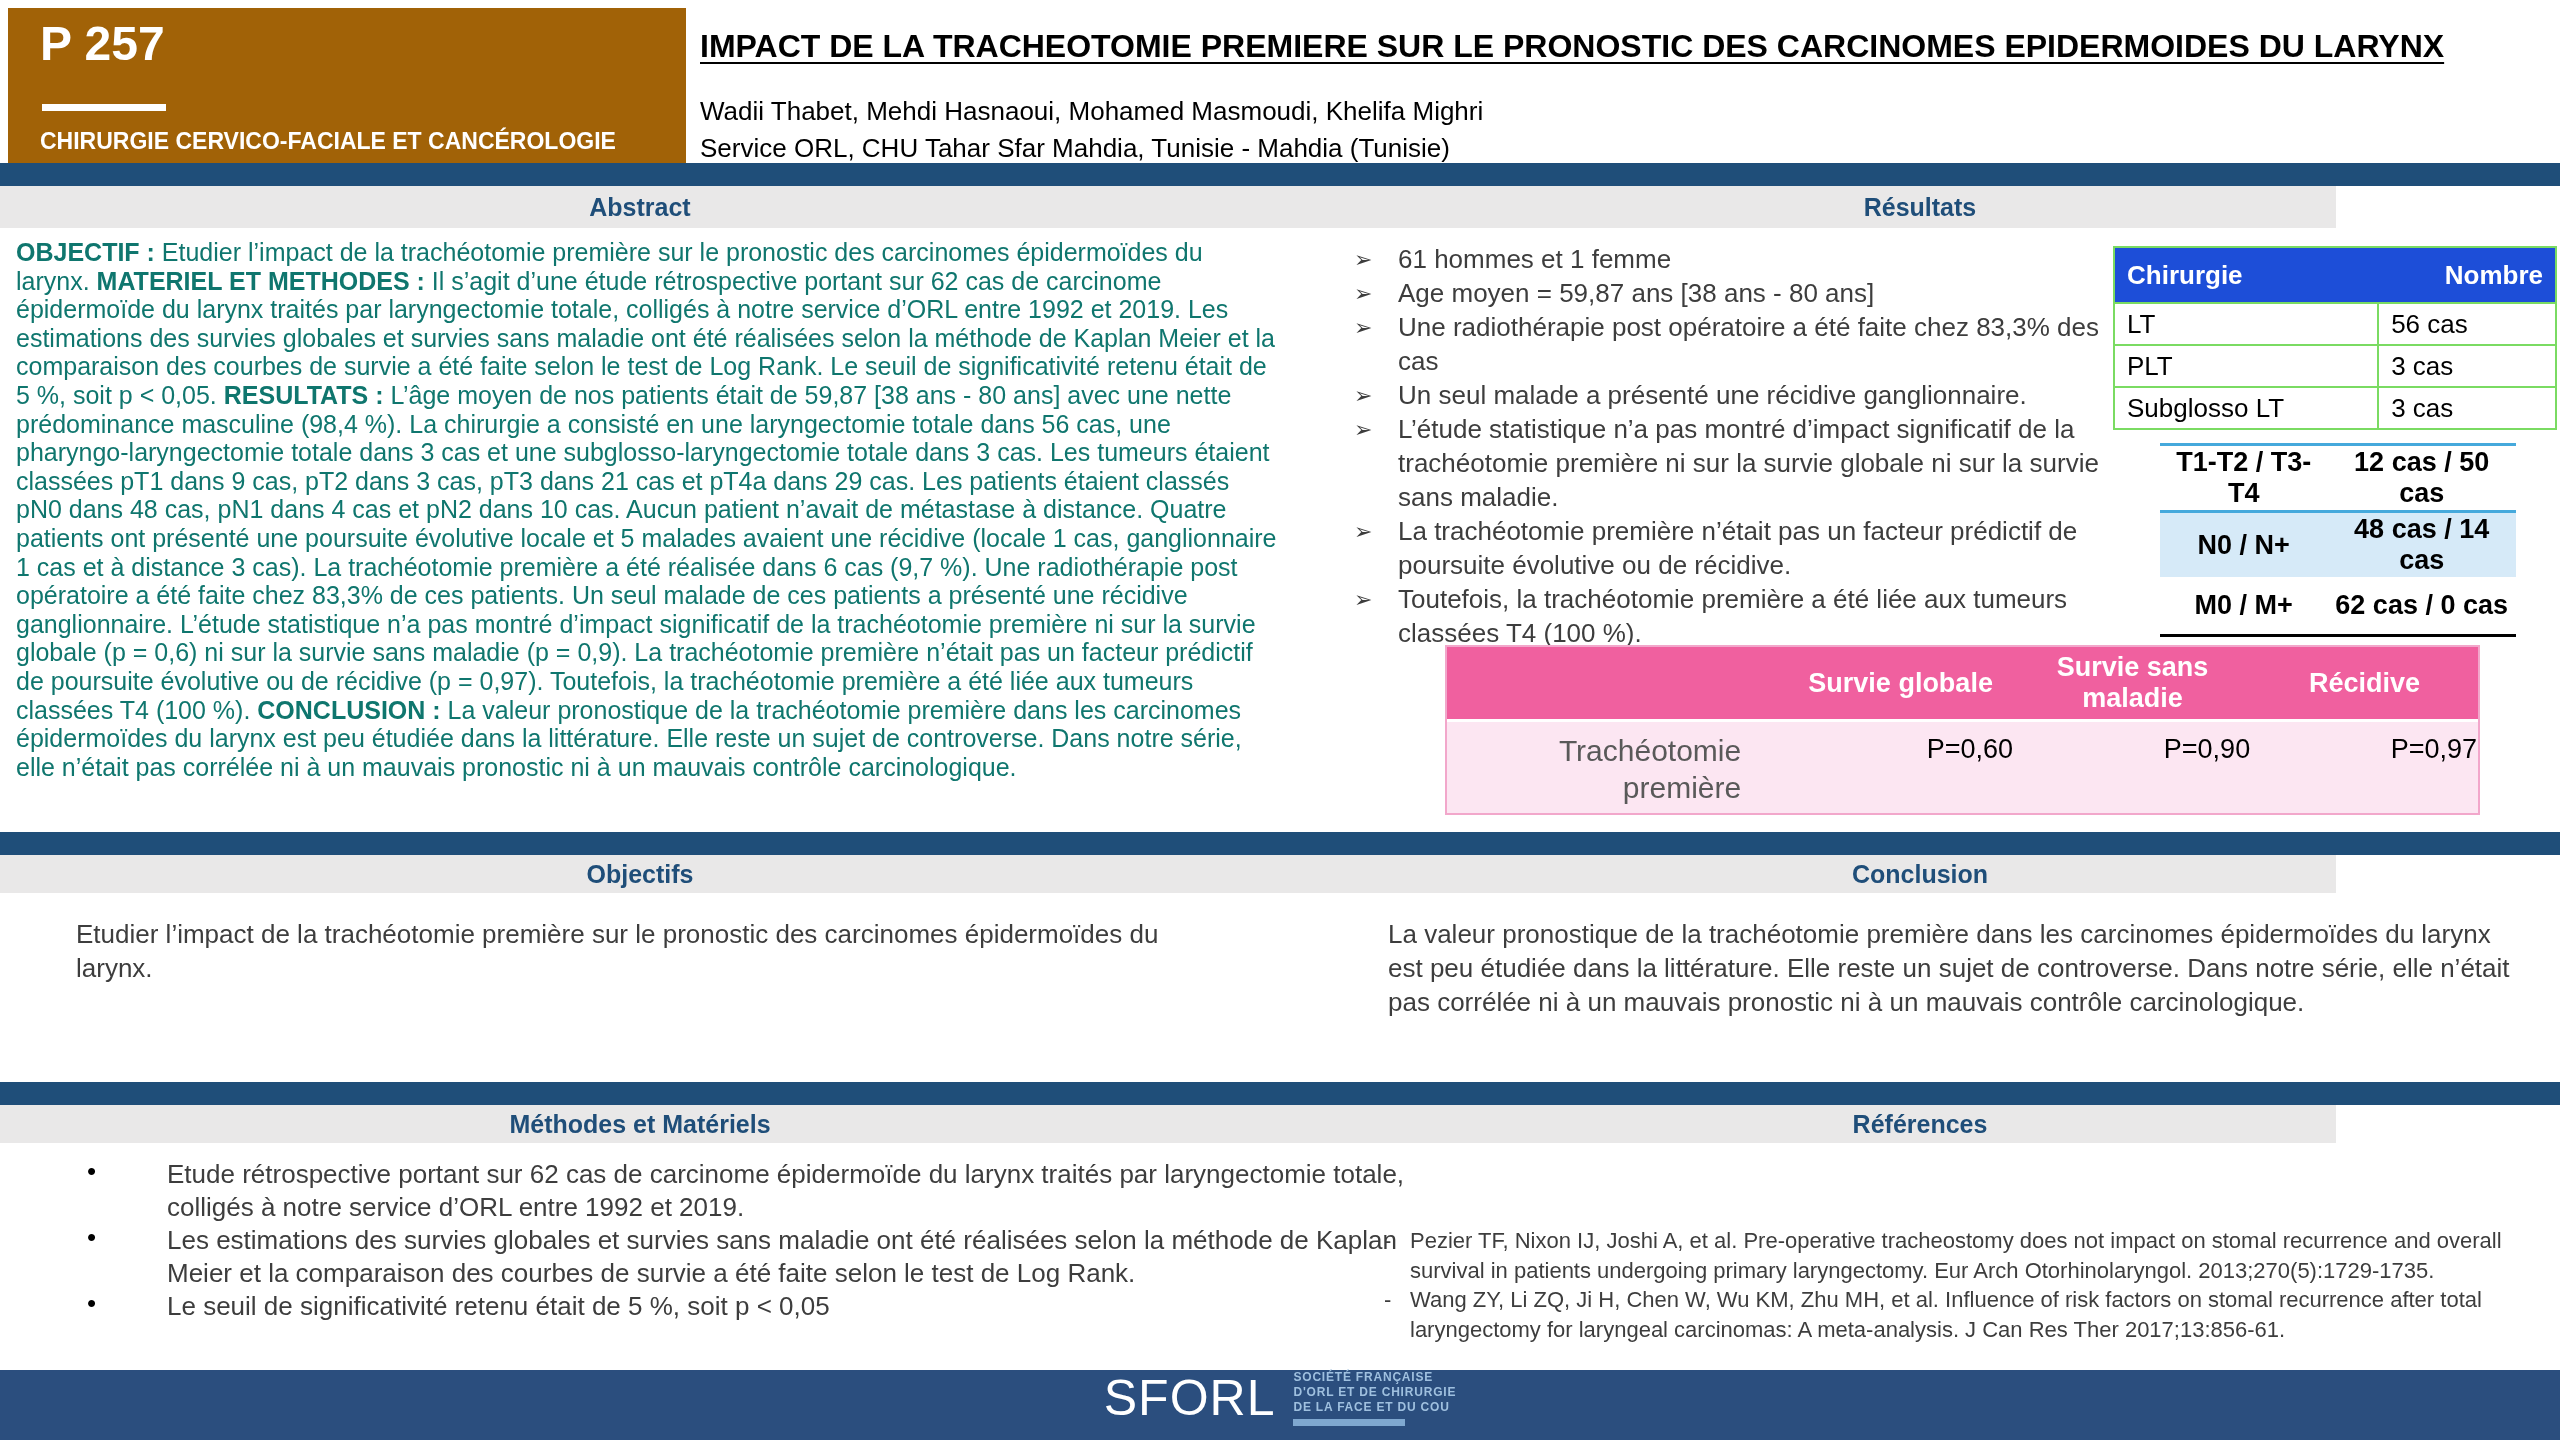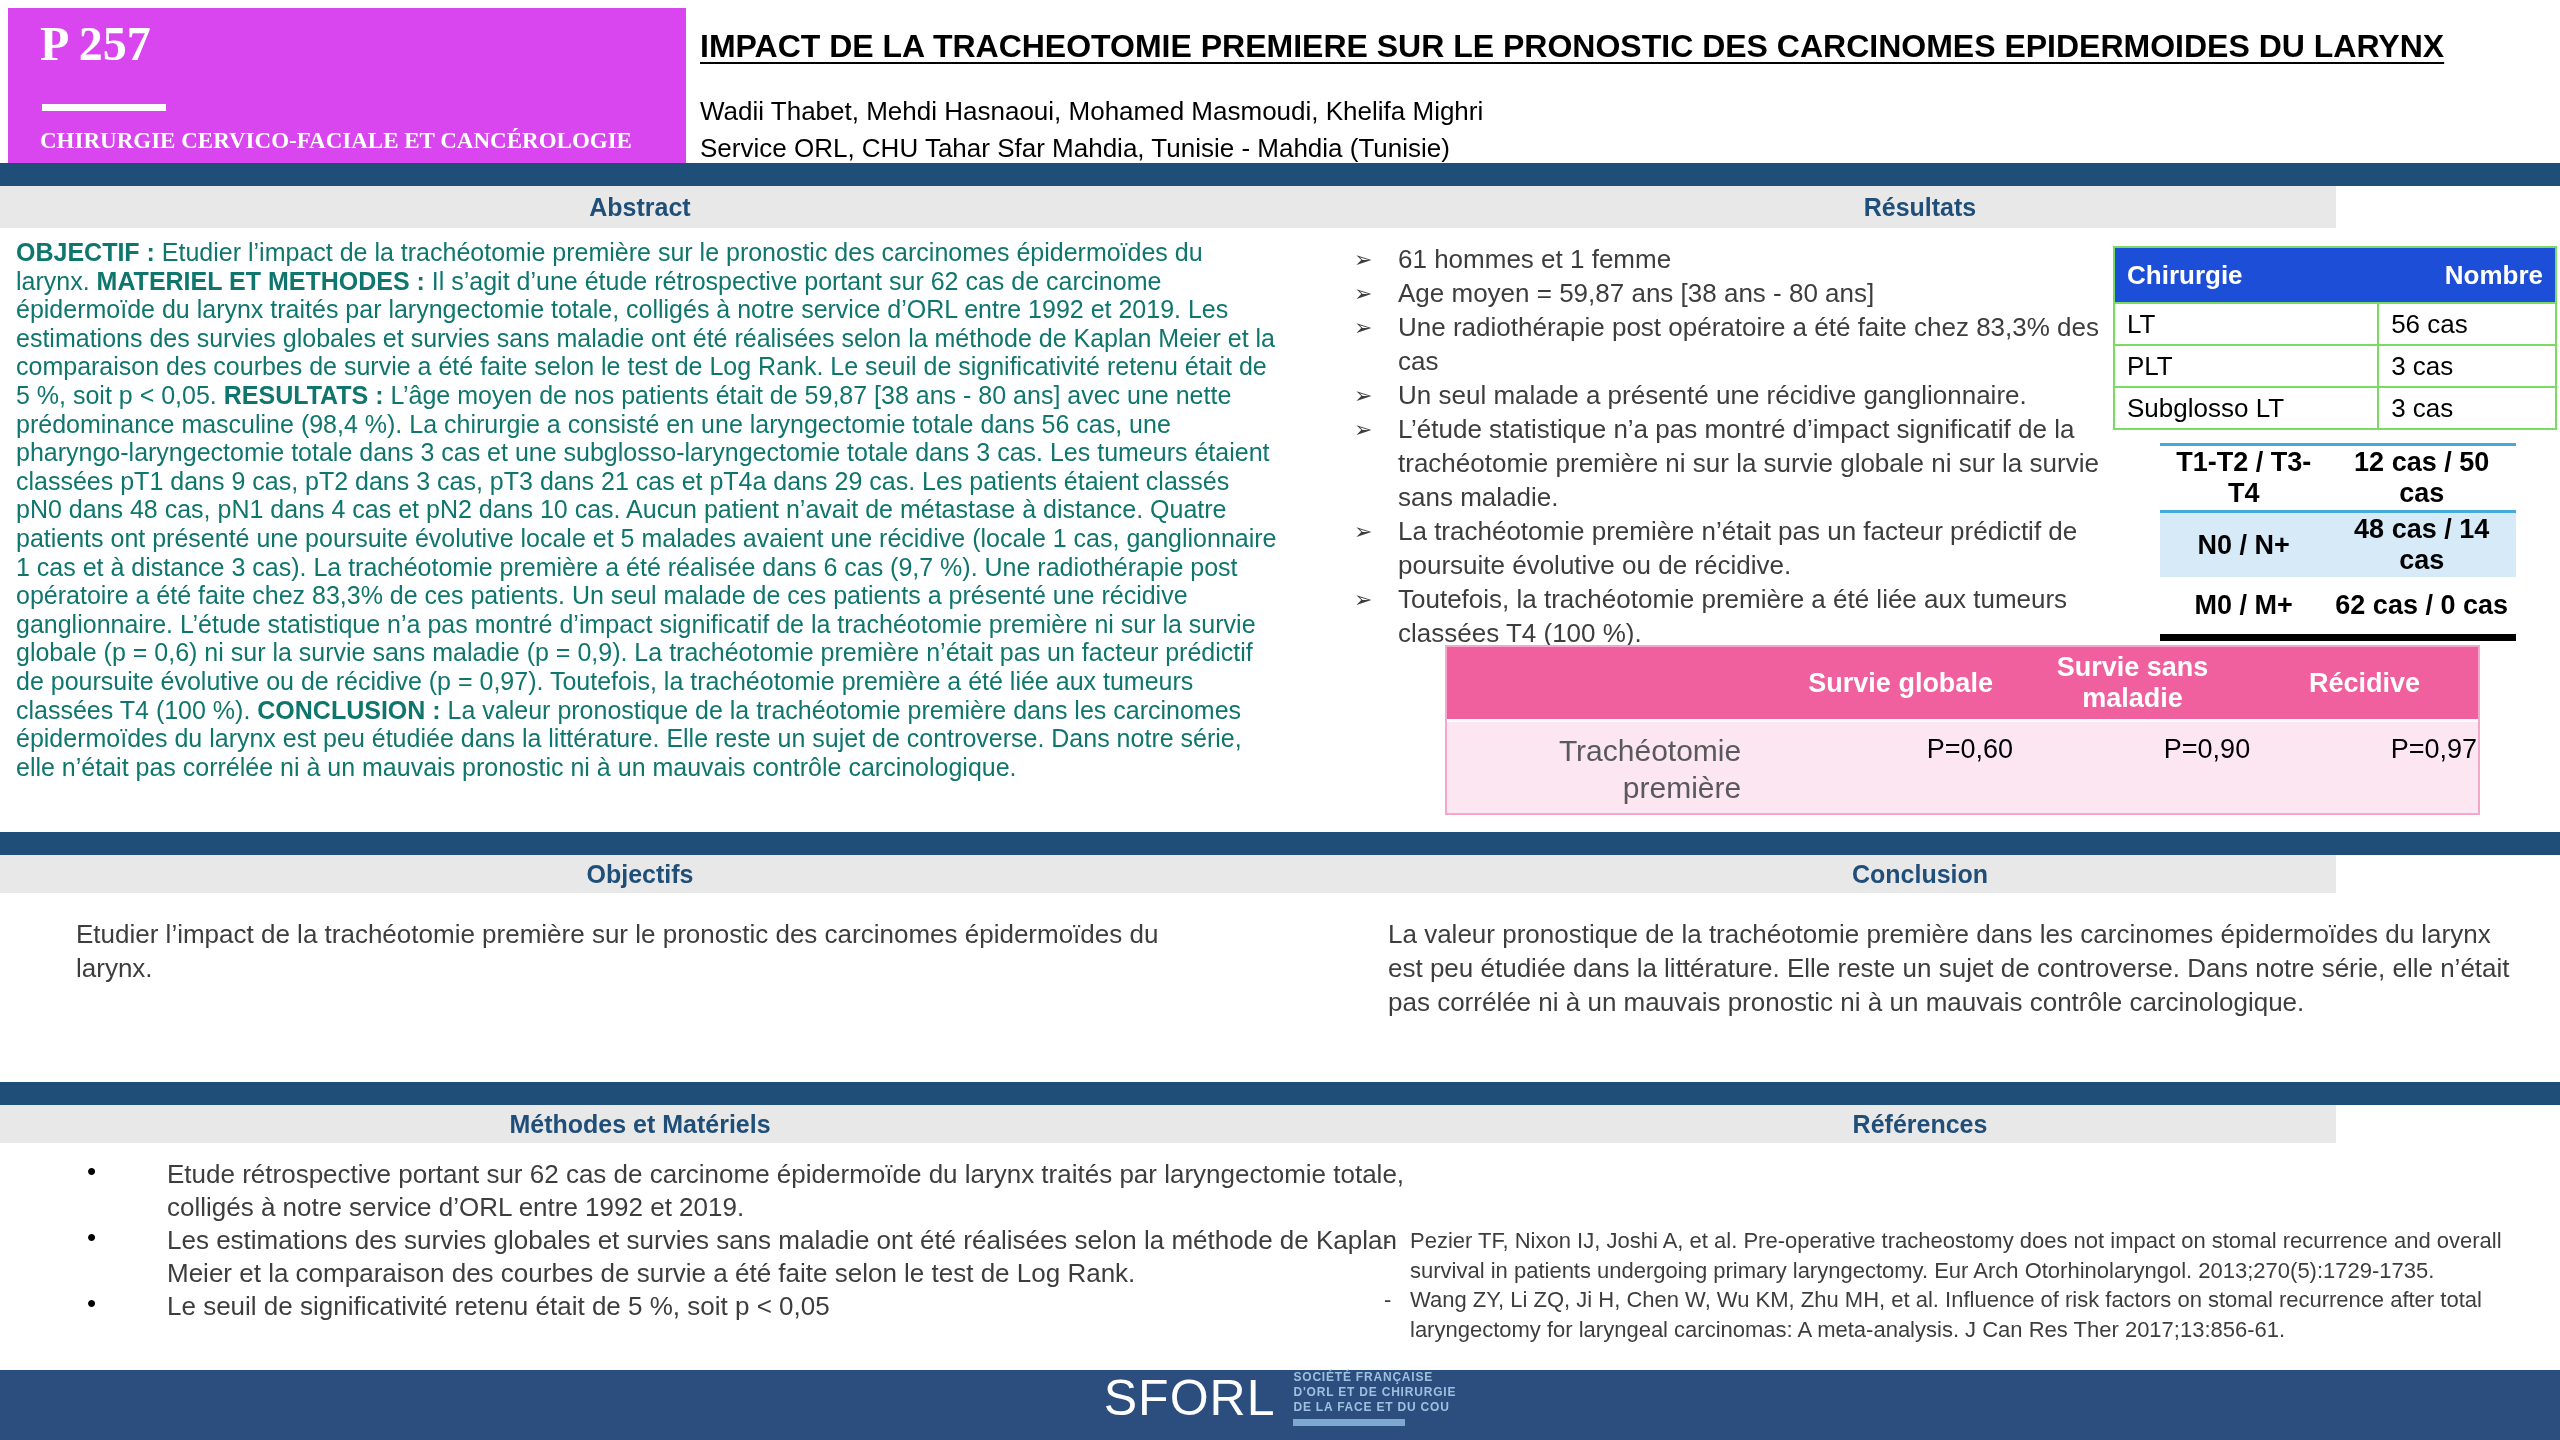--- a/index.html
+++ b/index.html
@@ -1,21 +1,21 @@
 <!DOCTYPE html>
 <html><head>
 <meta charset="utf-8">
 <style>
   html,body { margin:0; padding:0; }
   body {
     width:2560px; height:1440px; position:relative; overflow:hidden;
     background:#ffffff; font-family:"Liberation Sans", sans-serif;
   }
   
-  .id-box { position:absolute; left:8px; top:8px; width:678px; height:180px; background:#d946ef;font-family:Liberation Serif, serif; }
+  .id-box { position:absolute; left:8px; top:8px; width:678px; height:180px; background:#a16207; }
   .pid  { position:absolute; left:32px; top:8px;  font-size:48px; font-weight:bold; color:#fff; }
   .rule { position:absolute; left:34px; top:96px; width:124px; height:7px; background:#fff; }
   .pcat { position:absolute; left:32px; top:120px; font-size:23px; font-weight:bold; color:#fff; }
   .title-block { position:absolute; left:700px; top:0; width:1856px; height:163px; }
   .ptitle { position:absolute; left:0; top:28px; width:1856px; margin:0; font-size:32px; font-weight:bold;
             color:#000; white-space:nowrap; text-decoration:underline; text-decoration-thickness:2px; text-underline-offset:5px; }
   .pauthors { position:absolute; left:0; top:96px;  font-size:26px; color:#000; }
   .paffil   { position:absolute; left:0; top:133px; font-size:26px; color:#000; }
   
   .bar  { position:absolute; left:0; width:2560px; height:23px; background:#1F4E79; }
@@ -36,21 +36,21 @@
   .rbullets li { position:relative; padding-left:48px; }
   .rbullets .arr { position:absolute; left:4px; top:1px; font-size:22px; color:#3D3D3D; }
   table { border-collapse:collapse; }
   .t-surg { position:absolute; left:833px; top:18px; width:444px; font-size:26px; color:#000;
             background:#fff; border:2px solid #7ADB62; }
   .t-surg th { background:#1d4ed8; color:#fff; font-weight:bold; height:54px; padding:0 12px; }
   .t-surg th:first-child { text-align:left; } .t-surg th:last-child  { text-align:right; }
   .t-surg td { border:2px solid #7ADB62; height:40px; padding:0 12px; font-weight:normal; }
   .t-surg td:last-child { text-align:left;border-radius:16px; }
   .t-tnm { position:absolute; left:880px; top:215px; width:356px; font-size:27px; font-weight:bold;
-           color:#000; border-bottom:7px solid #000000; }
+           color:#000; border-bottom:3px solid #000000; }
   .t-tnm td { height:55px; text-align:center; }
   .t-tnm td:first-child { width:47%; }
   .t-tnm tr.ln td { border-top:3px solid #45A9DC; }
   .t-tnm tr.blue td { background:#D6EAF8; }
   .t-surv { position:absolute; left:165px; top:417px; width:1035px; font-size:27px;
             border:2px solid #F2A7CB; border-collapse:separate; border-spacing:0; }
   .t-surv th { background:#F0609F; color:#fff; font-weight:bold; height:70px; vertical-align:middle;
                line-height:31px; border-bottom:3px solid #fff; }
   .t-surv th.empty { width:33%; }
   .t-surv td { background:#FCE6F2; height:78px; vertical-align:top; padding-top:12px; text-align:right; color:#000; }

